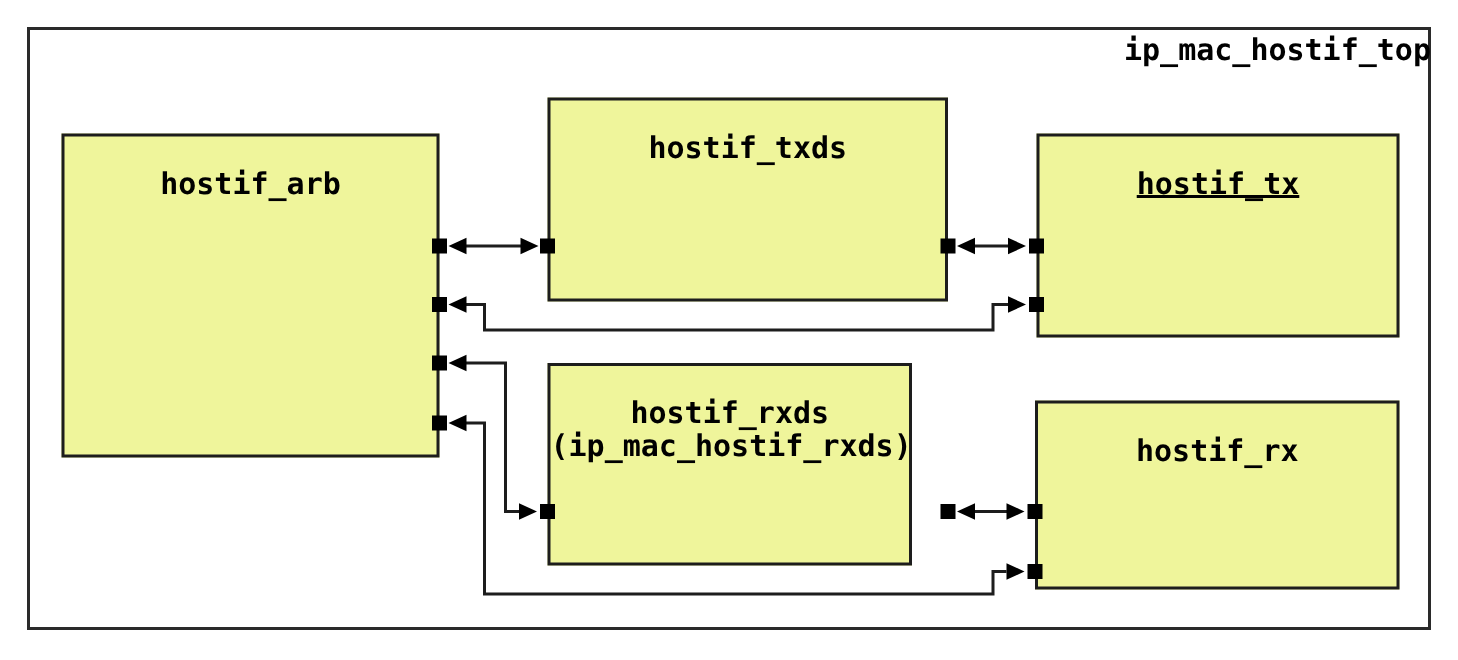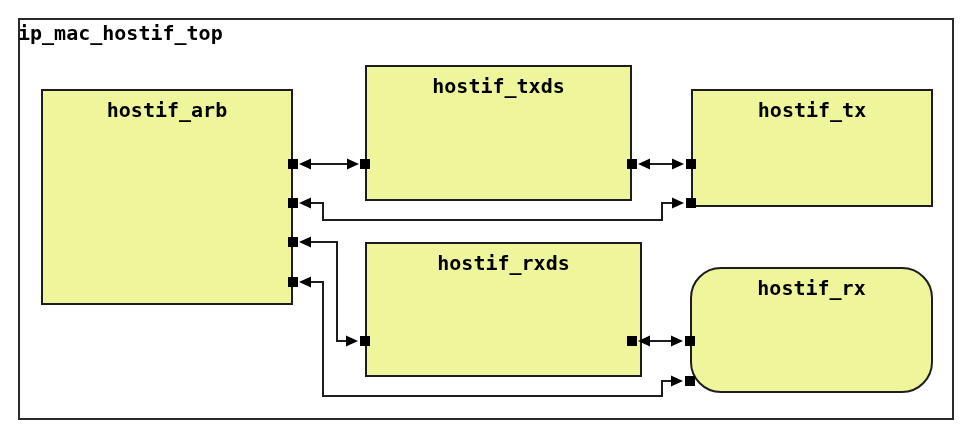--- a/index.html
+++ b/index.html
@@ -16,49 +16,49 @@
     left: 18px; top: 18px;
     width: 936px; height: 402px;
     border: 2px solid #2a2a2a;
     box-sizing: border-box;
     background: #ffffff;
   }
   .diagram-title {
     position: absolute;
     left: 18px; top: 21px;
     width: 936px;
-    text-align: left;
+    text-align: right;
     font-size: 20px;
     font-weight: bold;
     color: #000000;
     line-height: 24px;
     white-space: nowrap;
   }
   .block {
     position: absolute;
     box-sizing: border-box;
     background: #eff59b;
     border: 2px solid #1d1d1d;
     text-align: center;
-    padding-top: 8px;
+    padding-top: 20px;
     color: #000000;
     z-index: 1;
   }
   .block .line {
     display: block;
     font-size: 20px;
     font-weight: bold;
     line-height: 22px;
     white-space: nowrap;
   }
   .blk-arb  { left: 41px;  top: 89px;  width: 252px; height: 216px; }
   .blk-txds { left: 365px; top: 65px;  width: 267px; height: 136px; }
-  .blk-tx   { left: 691px; top: 89px;  width: 242px; height: 118px; }
-  .blk-rxds { left: 365px; top: 242px; width: 277px; height: 135px; }
-  .blk-rx   { left: 690px; top: 267px; width: 243px; height: 126px; border-radius: 31px; }
+  .blk-tx   { left: 691px; top: 89px;  width: 242px; height: 136px; text-decoration: underline; }
+  .blk-rxds { left: 365px; top: 242px; width: 243px; height: 135px; }
+  .blk-rx   { left: 690px; top: 267px; width: 243px; height: 126px; }
   .wire-layer {
     position: absolute;
     left: 0; top: 0;
     width: 972px; height: 440px;
     z-index: 2;
     pointer-events: none;
   }
   .wire { stroke: #1d1d1d; stroke-width: 2; fill: none; }
   .head { fill: #000000; stroke: none; }
   .port { fill: #000000; stroke: none; }
@@ -79,20 +79,21 @@
   <div class="block blk-txds">
     <span class="line">hostif_txds</span>
   </div>
 
   <div class="block blk-tx">
     <span class="line">hostif_tx</span>
   </div>
 
   <div class="block blk-rxds">
     <span class="line">hostif_rxds</span>
+    <span class="line">(ip_mac_hostif_rxds)</span>
   </div>
 
   <div class="block blk-rx">
     <span class="line">hostif_rx</span>
   </div>
 
   <svg class="wire-layer" width="972" height="440" viewBox="0 0 972 440">
 
     <g>
       <rect class="port" x="288" y="159" width="10" height="10"></rect>

